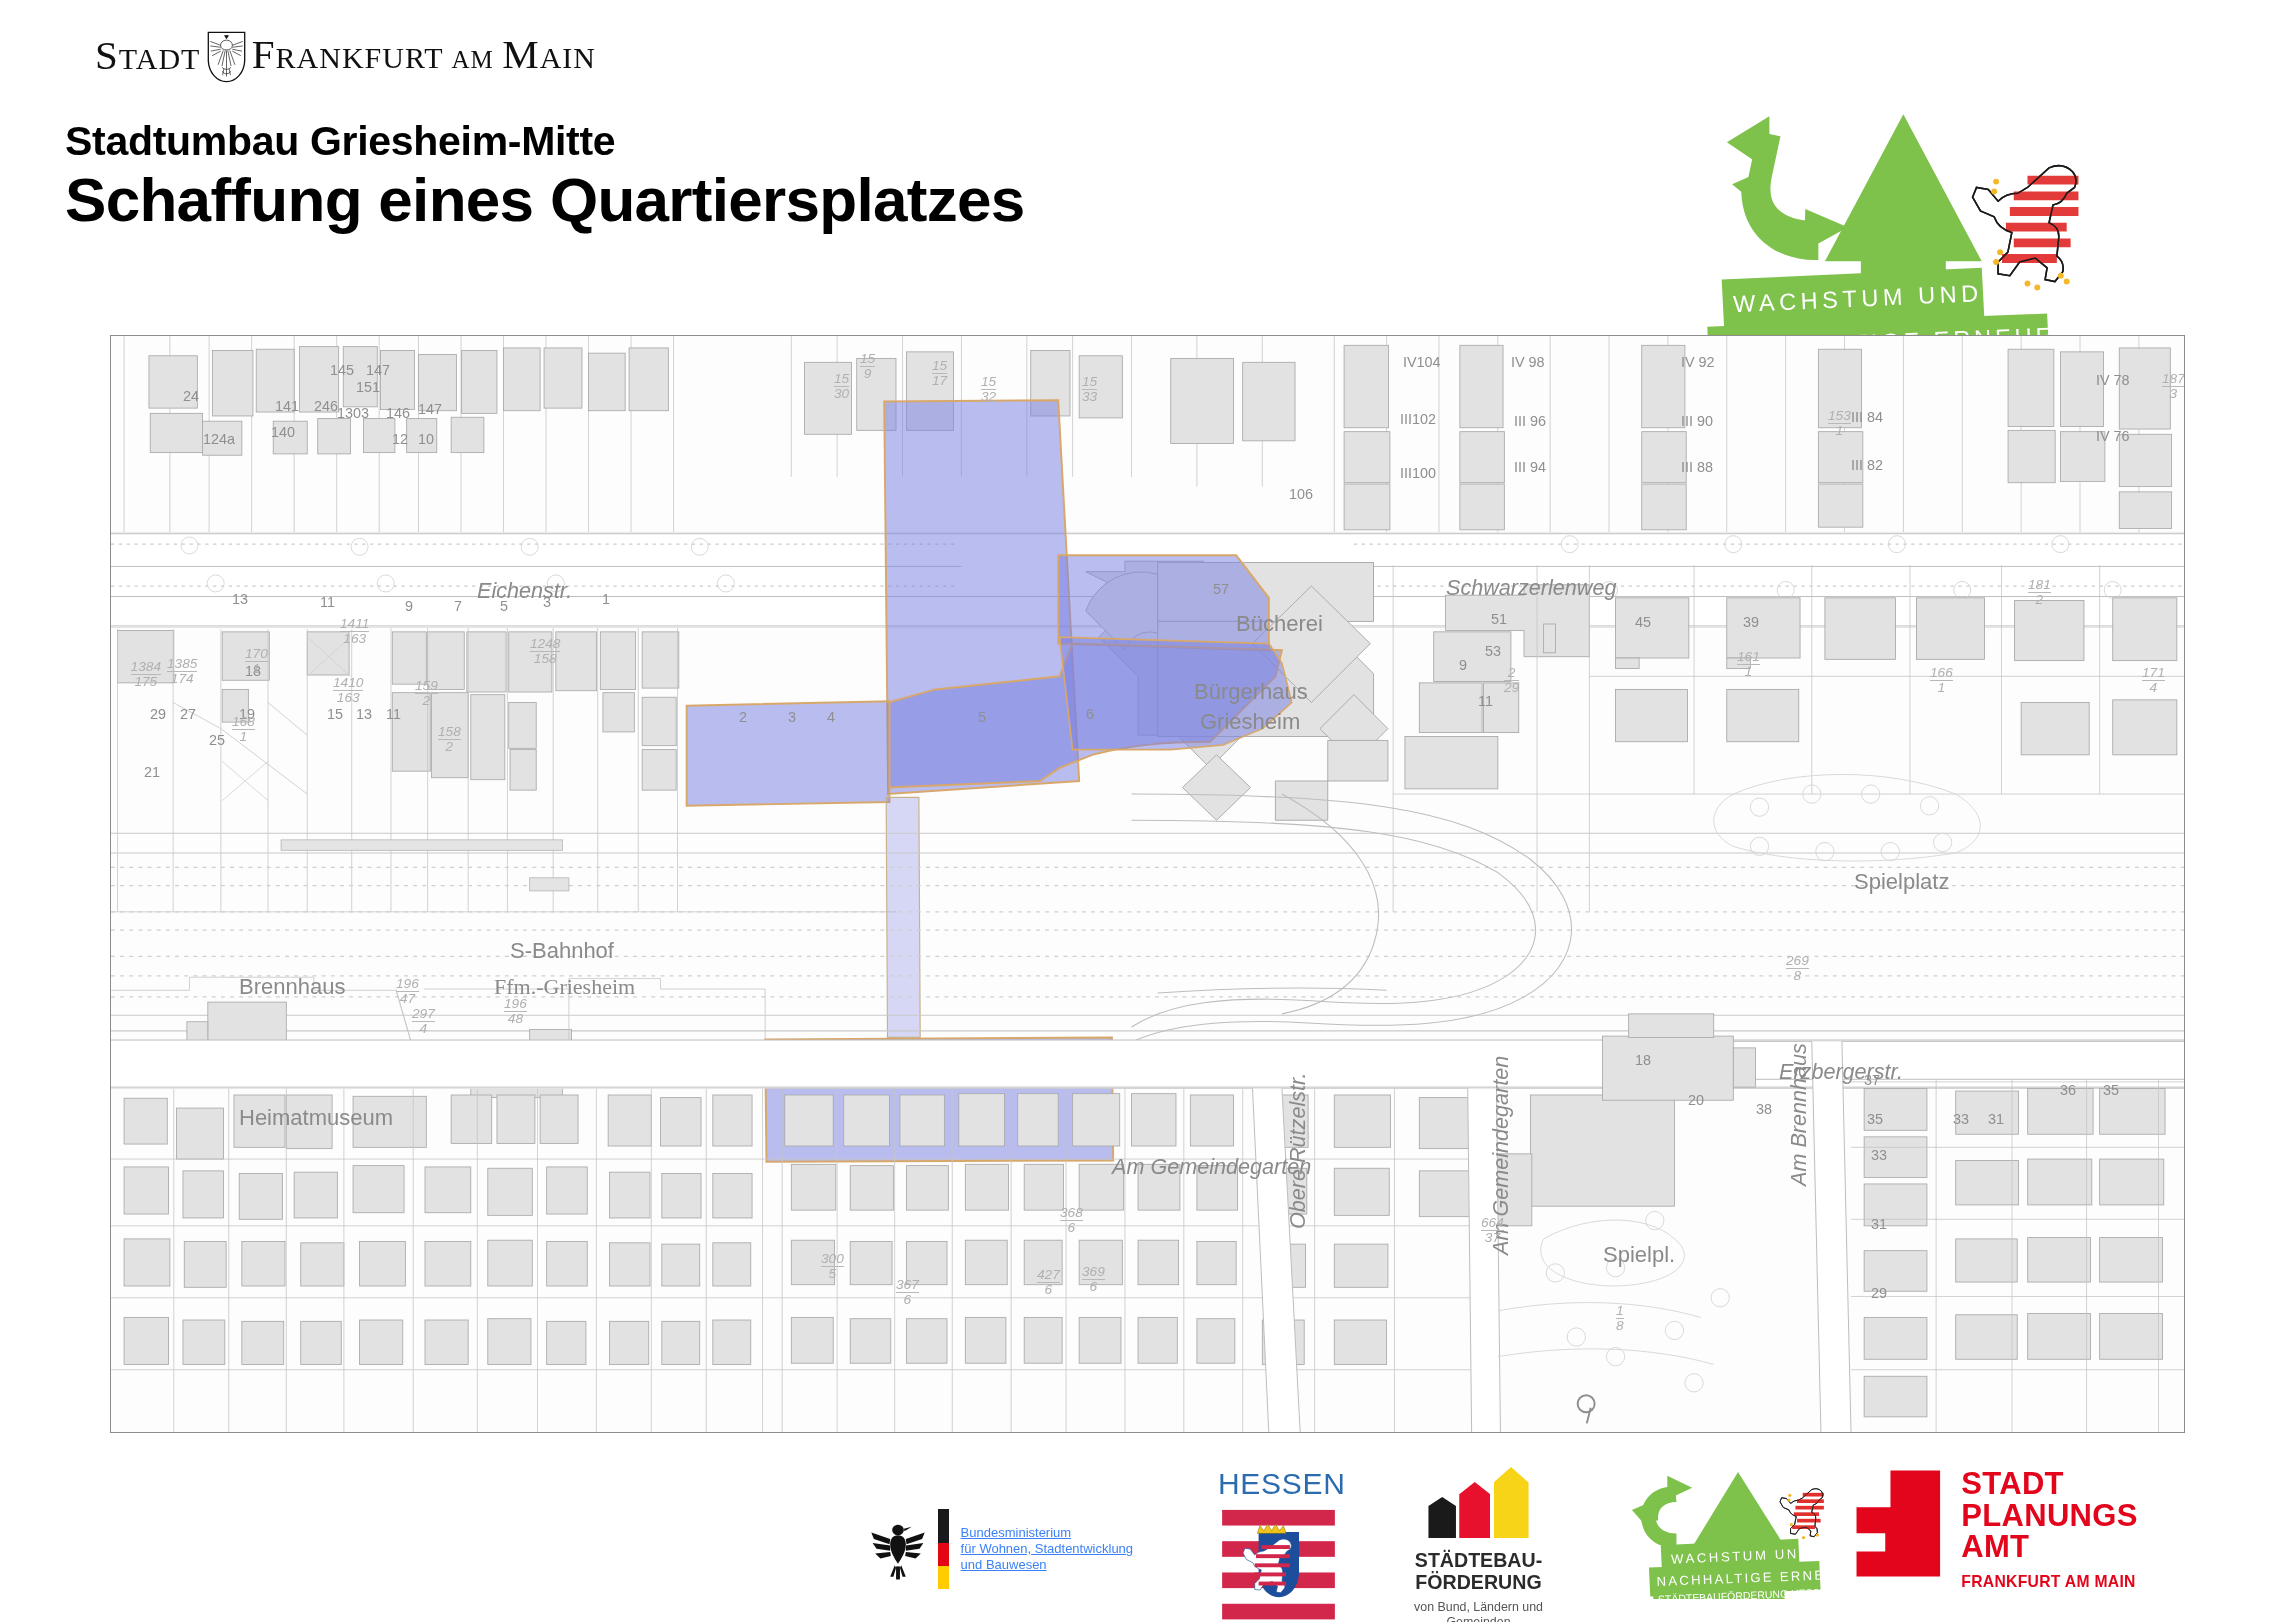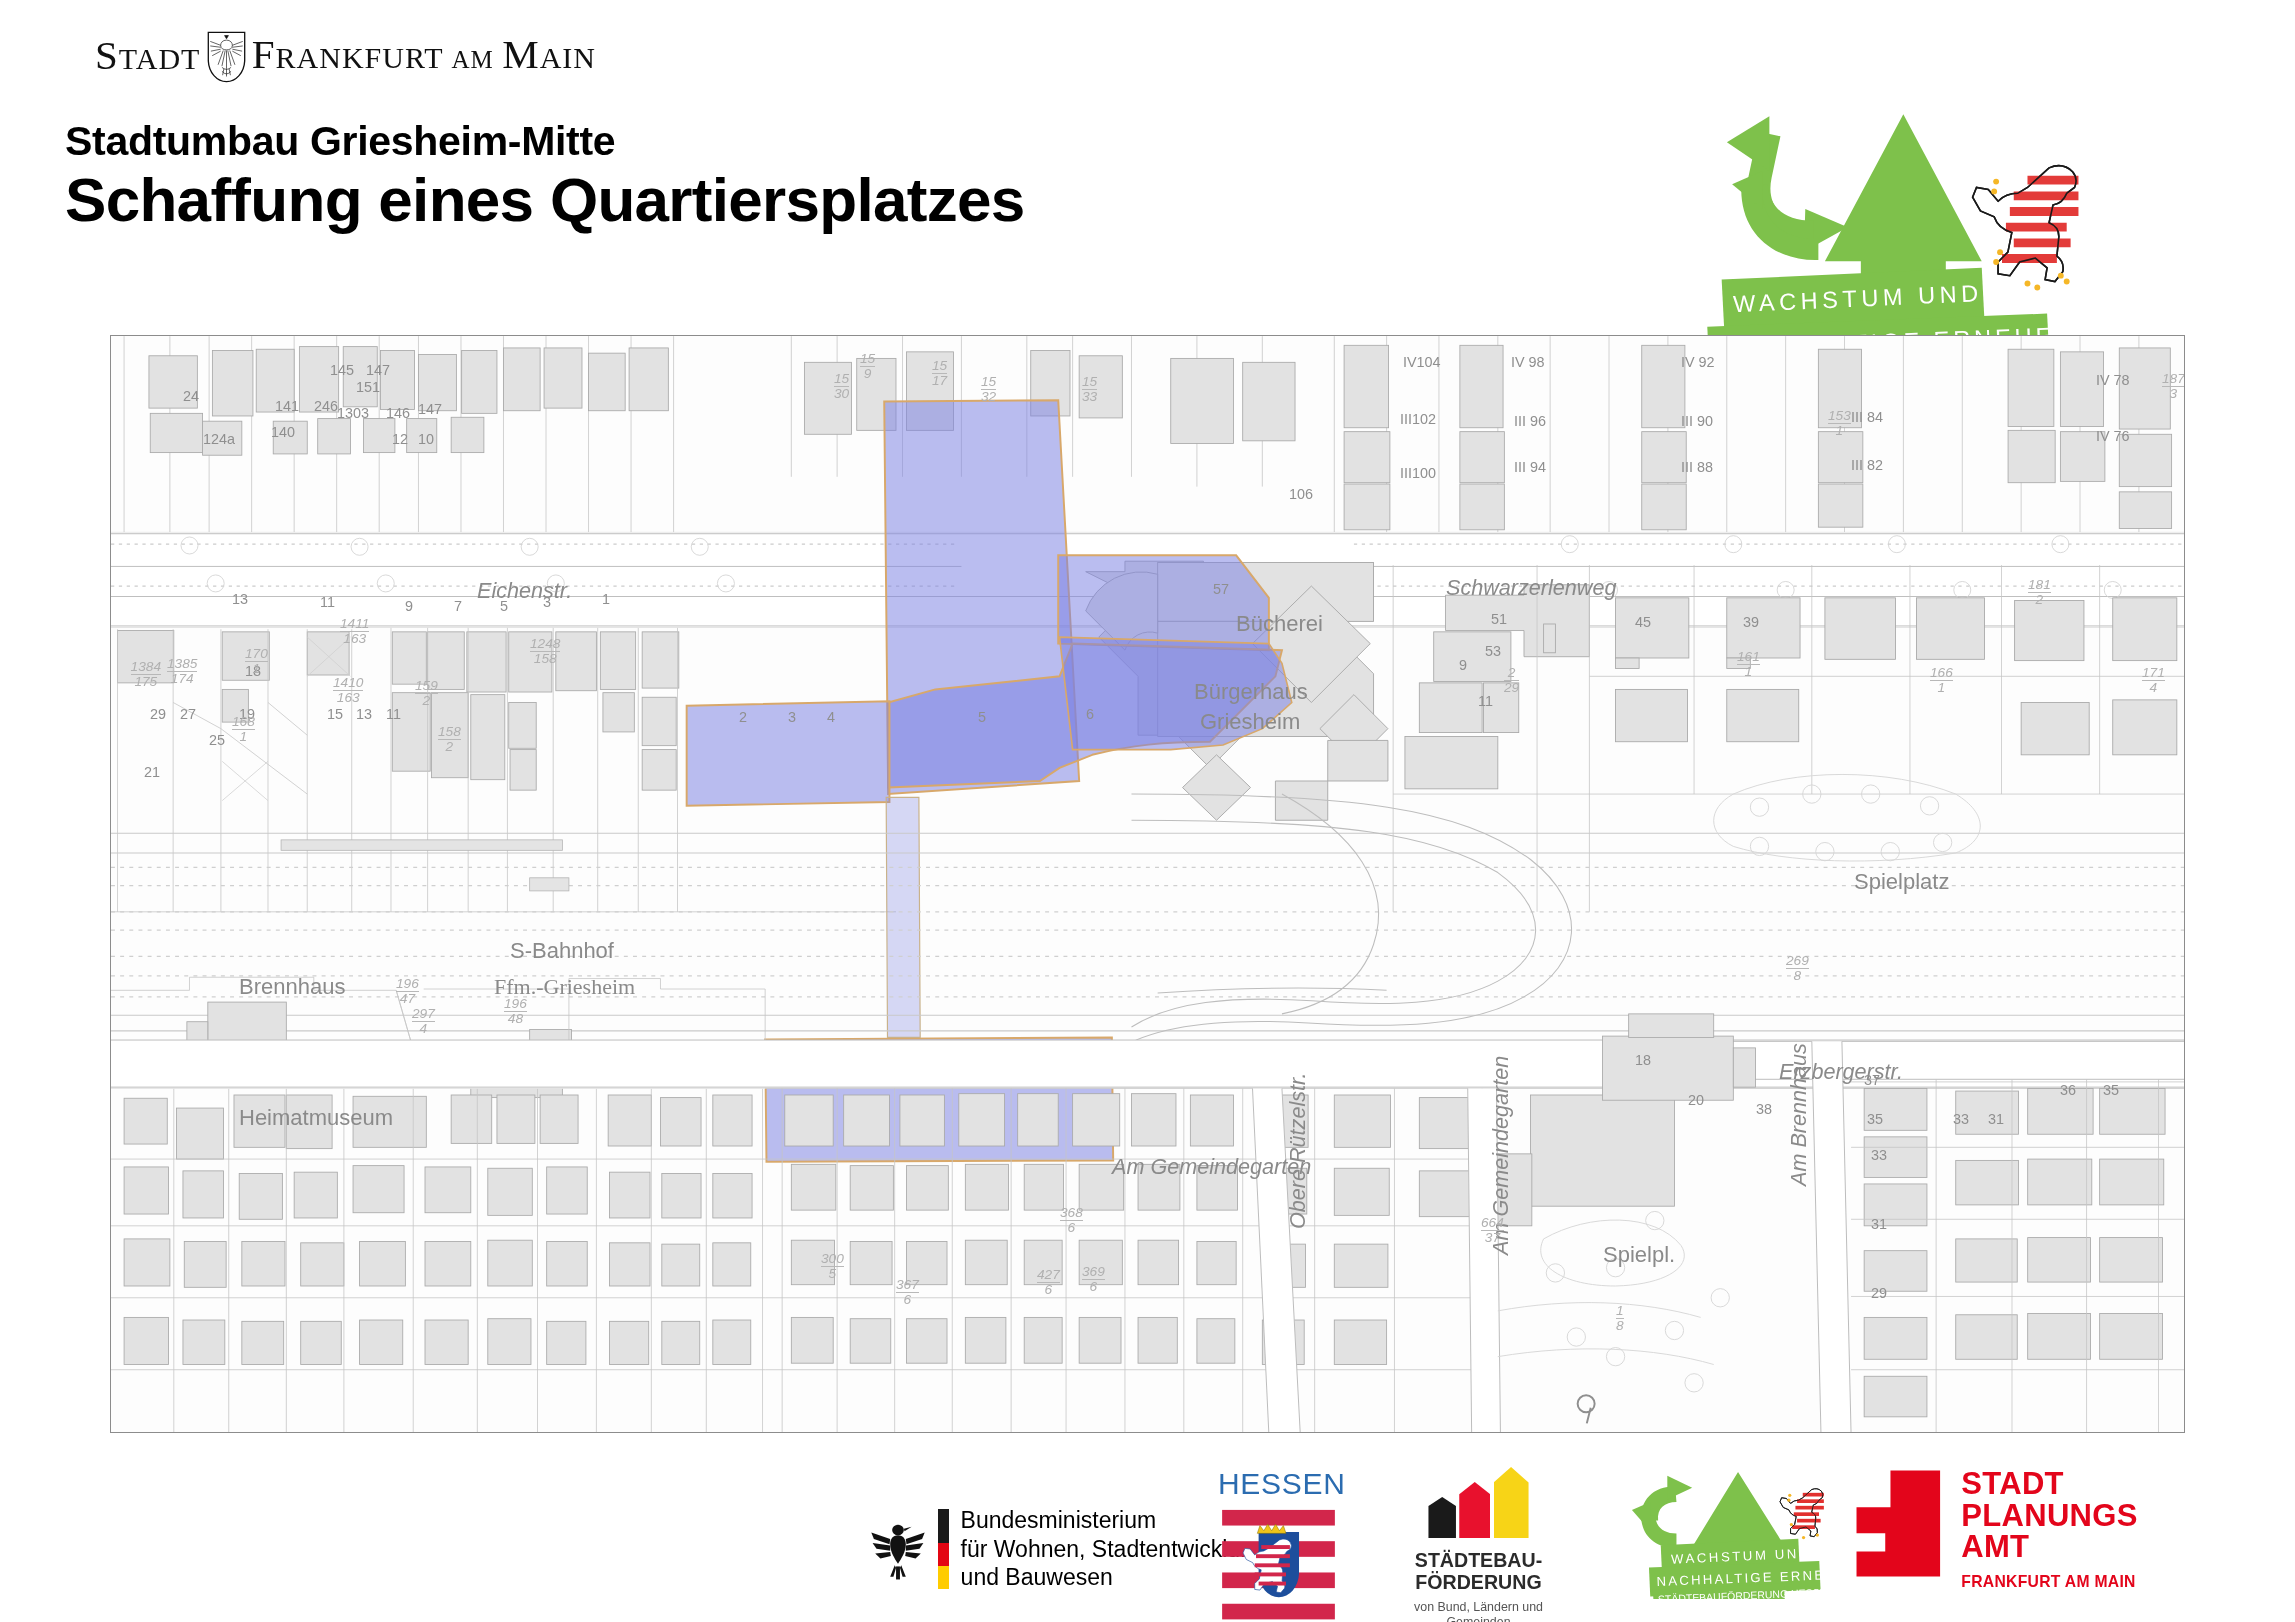--- a/index.html
+++ b/index.html
@@ -52,21 +52,21 @@
   .hnum { position:absolute; color:#8f8f8f; font-size:14.4px; white-space:nowrap; }
 
   
   #footer { position:absolute; left:0; top:1442px; width:2295px; height:180px; }
   .f-logo { position:absolute; top:0; height:180px; }
 
   .bmwsb { left:870px; width:314px; display:flex; align-items:center; gap:11.8px; padding-top:34px; }
   .bmwsb .eagle { width:56px; height:63px; flex:0 0 auto; }
   .bmwsb .flagbar { width:11px; height:80px; flex:0 0 auto;
     background:linear-gradient(to bottom,#1a1a1a 0 42%, #e30613 42% 71%, #ffcc00 71% 100%); }
-  .bmwsb .txt { font-size:23px; line-height:1.24; color:#000000; white-space:nowrap; }
+  .bmwsb .txt { font-size:13px; line-height:1.24; color:#3b82f6; white-space:nowrap;text-decoration:underline; }
 
   .hessen { left:1218px; width:121px; padding-top:25px; }
   .hessen .word { color:#2b6cb0; font-size:30px; font-weight:normal; letter-spacing:0.7px; text-align:center; }
   .hessen .flag { position:relative; margin-top:5.2px; width:121px; height:116px; }
 
   .stbf { left:1390px; width:177px; padding-top:31px; }
   .stbf .houses { display:flex; align-items:flex-end; gap:3.3px; height:65px; justify-content:center; }
   .stbf .h1 { width:27.5px; height:41px; background:#1a1a1a; clip-path:polygon(0 22%,50% 0,100% 22%,100% 100%,0 100%); }
   .stbf .h2 { width:31px; height:56px; background:#e8112d; clip-path:polygon(0 22%,50% 0,100% 22%,100% 100%,0 100%); }
   .stbf .h3 { width:35px; height:71px; background:#f7d417; clip-path:polygon(0 22%,50% 0,100% 22%,100% 100%,0 100%); }

